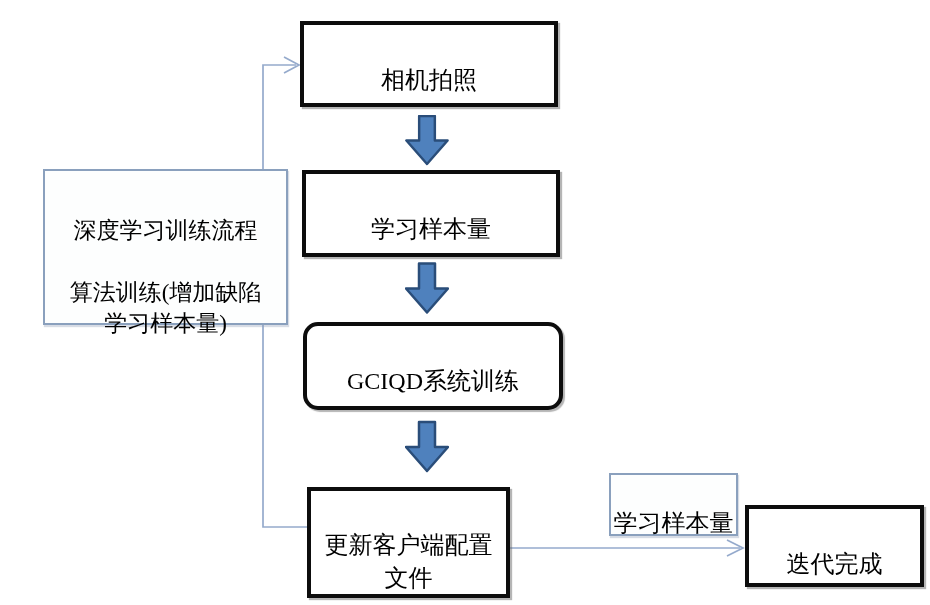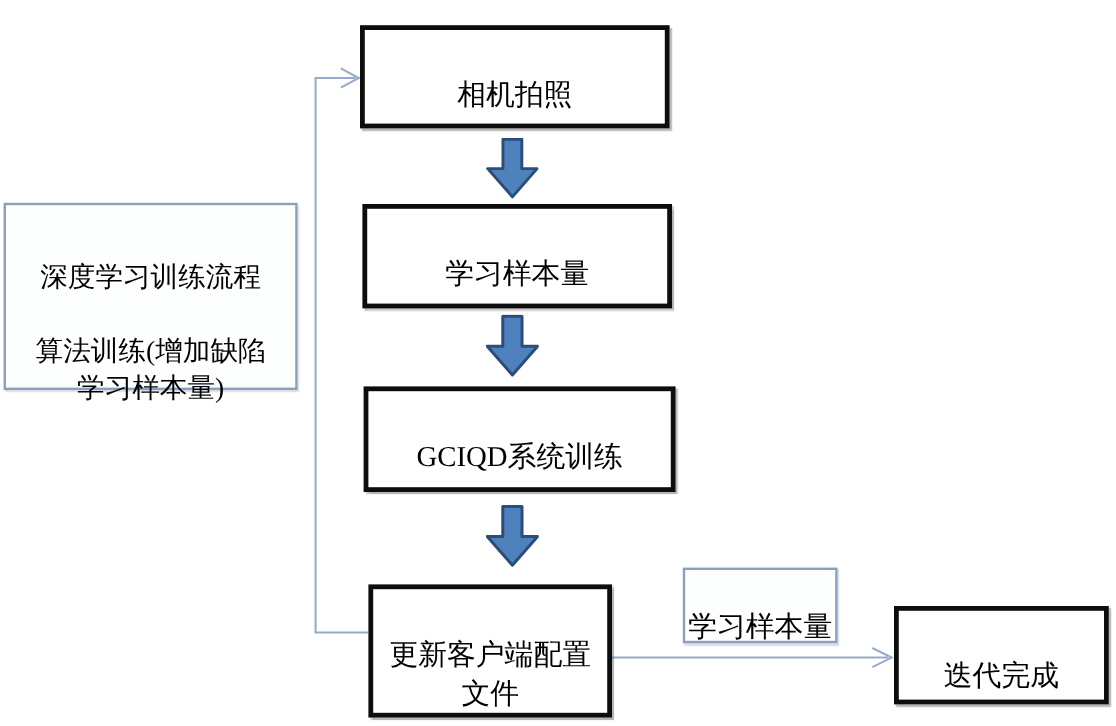--- a/index.html
+++ b/index.html
@@ -31,29 +31,30 @@
   }
 
   
   .note-box {
     border: 2px solid #8aa0bd;
     background: #fdfefe;
     box-shadow: 1px 2px 1px rgba(140,155,180,0.35);
     text-align: center;
     font-size: 23px;
     white-space: pre-line;
+    margin-left: 40px;
   }
 
   #side-note   { left: 3px;   top: 169px; width: 245px; height: 156px; line-height: 31px; padding-top: 13px; }
   #cond-label  { left: 569px; top: 473px; width: 129px; height: 63px;  line-height: 30px; padding-top: 3px; font-size: 24px; }
 
   #node-camera        { left: 300px; top: 21px;  width: 258px; height: 86px; }
   #node-mark-defects  { left: 302px; top: 170px; width: 258px; height: 87px; }
-  #node-gciqd         { left: 303px; top: 322px; width: 260px; height: 88px; }
-  #node-update-config { left: 307px; top: 487px; width: 203px; height: 111px; }
+  #node-gciqd         { left: 303px; top: 322px; width: 260px; height: 88px; border-radius: 15px; }
+  #node-update-config { left: 307px; top: 487px; width: 203px; height: 111px; font-family: Liberation Mono, monospace; }
   #node-result        { left: 745px; top: 505px; width: 179px; height: 82px; }
 
   .block-arrow { left: 405px; width: 44px; }
   #flow-arrow-1 { top: 115px; height: 51px; }
   #flow-arrow-2 { top: 262px; height: 53px; }
   #flow-arrow-3 { top: 420px; height: 54px; }
   .block-arrow svg { display: block; width: 100%; height: 100%; }
 
   #connector-layer {
     left: 0; top: 0; width: 930px; height: 605px;

